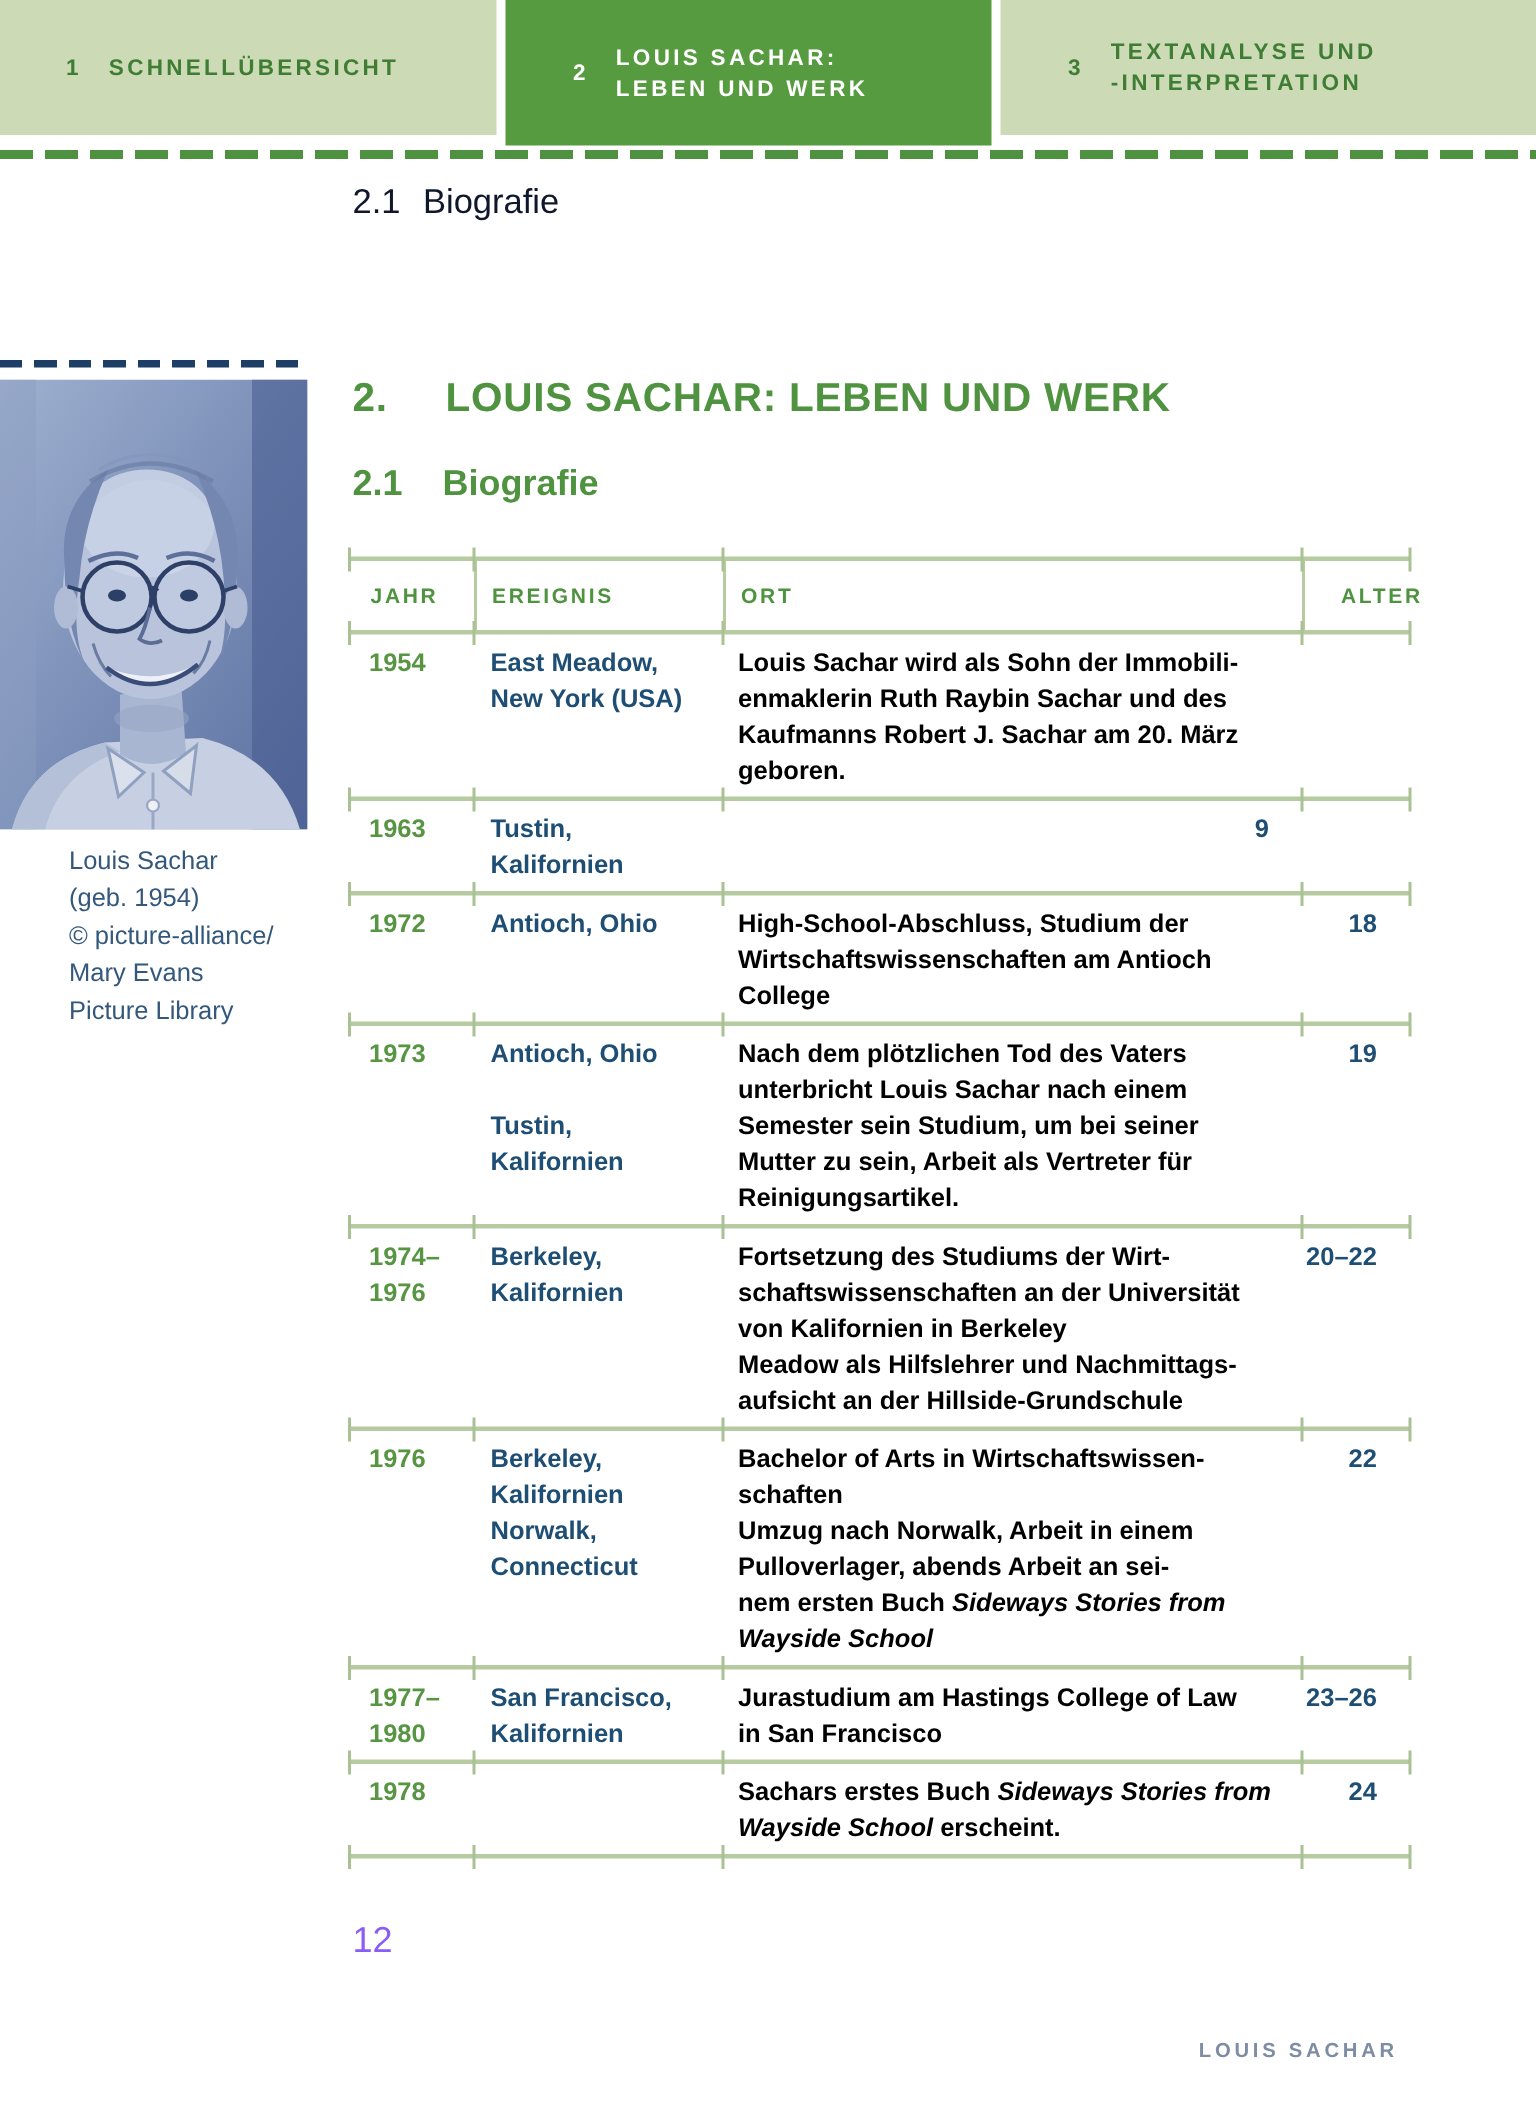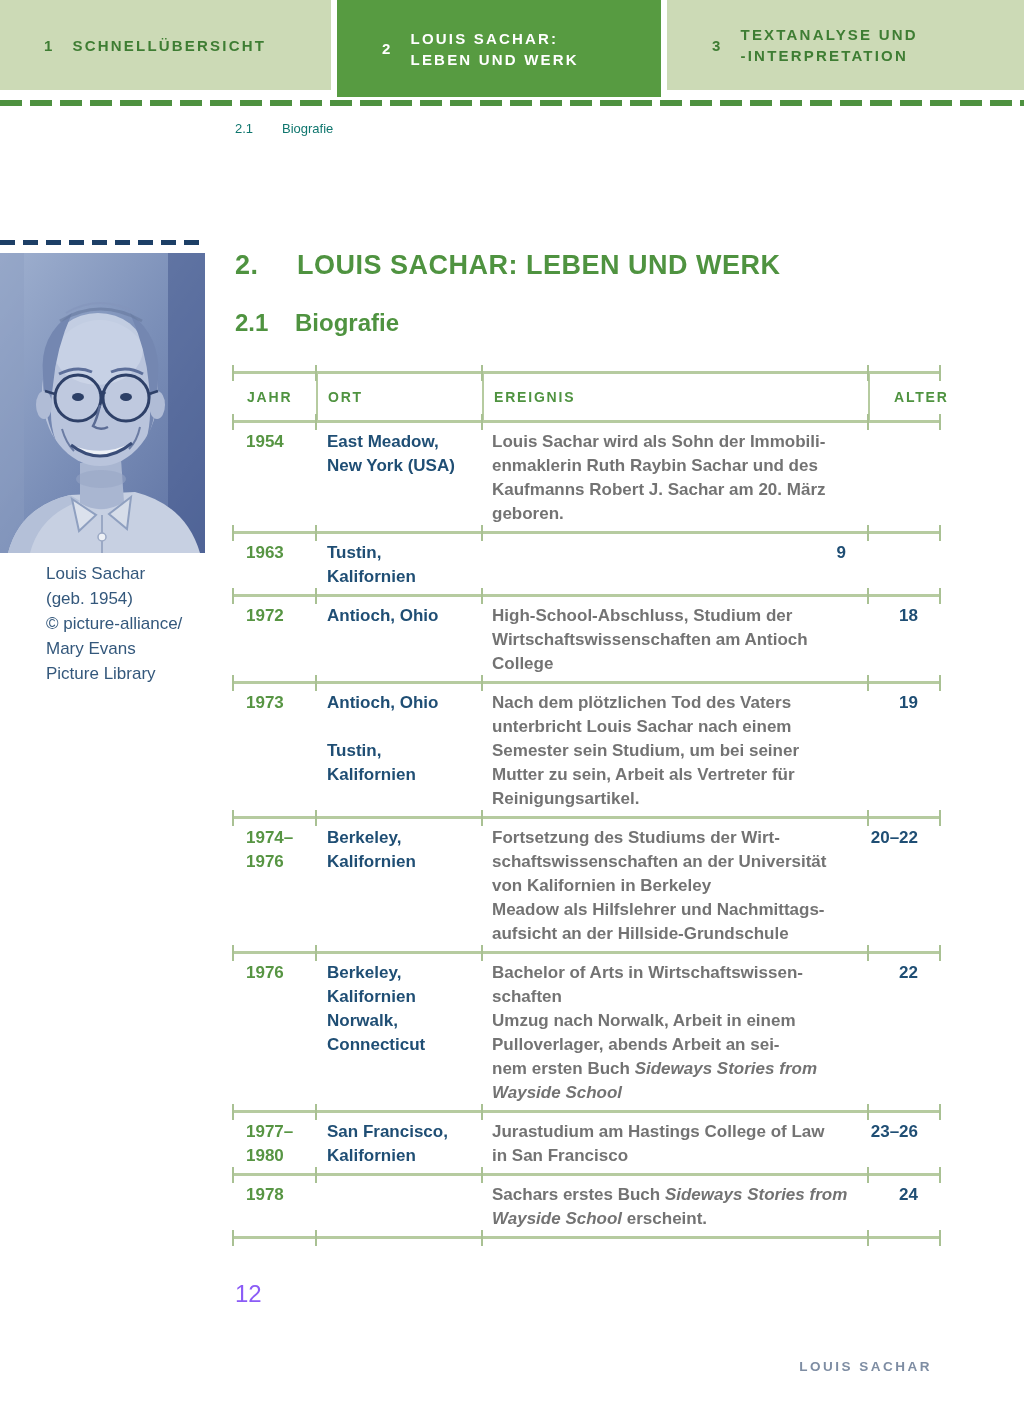--- a/index.html
+++ b/index.html
@@ -12,21 +12,21 @@
   .tab { position:absolute; top:0; display:flex; align-items:center;
          font-size:15px; font-weight:700; letter-spacing:2.2px; line-height:21px; }
   .tab-1 { left:0;    width:331px; height:90px; background:#ccdab6; color:#3e7d33; padding-left:44px; }
   .tab-2 { left:337px; width:324px; height:97px; background:#579b41; color:#ffffff; padding-left:45px; }
   .tab-3 { left:667px; width:357px; height:90px; background:#ccdab6; color:#3e7d33; padding-left:45px; }
   .tab .num { margin-right:18px; align-self:center; }
   .tab .lbl { white-space:pre-line; }
   .dash-green { position:absolute; left:0; top:100px; width:1024px; height:6px;
     background:repeating-linear-gradient(90deg,#4e9140 0 22px, transparent 22px 30px); }
   
-  .breadcrumb { position:absolute; left:235px; top:121px; font-size:13px; color:#0f766e; }
+  .breadcrumb { position:absolute; left:235px; top:121px; font-size:23px; color:#0f172a; }
   .breadcrumb .bc-num { display:inline-block; width:47px; }
   
   .navy-dash { position:absolute; left:0; top:240px; width:205px; height:5px;
     background:repeating-linear-gradient(90deg,#1d3f66 0 15px, transparent 15px 23px); }
   .photo { position:absolute; left:0; top:253px; width:205px; height:300px; }
   .photo svg { display:block; width:205px; height:300px; }
   .caption { position:absolute; left:46px; top:561px; width:170px;
     font-size:17px; line-height:25px; color:#34587c; white-space:pre-line; }
   
   .h1 { position:absolute; left:235px; top:250px; display:flex;
@@ -46,21 +46,21 @@
   .t-row.header .t-cell:nth-child(n+2) { border-left:2px solid #b6cba0; }
   .t-cell { position:relative;font-weight:bold; }
   .t-row.header .hc-jahr  { padding-left:14px; }
   .t-row.header .hc-ort   { padding-left:10px; }
   .t-row.header .hc-ereignis { padding-left:10px; }
   .t-row.header .hc-alter { padding-left:24px; }
   .t-row.body .t-cell { padding-top:7px; padding-bottom:5px;
       font-size:17px; line-height:24px; white-space:pre-line; }
   .cell-jahr { color:#579543; padding-left:13px; }
   .cell-ort  { color:#1f4e74; padding-left:11px; padding-right:4px; }
-  .cell-ereignis { color:#737373; padding-left:10px; padding-right:6px; }
+  .cell-ereignis { color:#000000; padding-left:10px; padding-right:6px; }
   .cell-ereignis em { font-style:italic; }
   .cell-alter { color:#1f4e74; text-align:right; padding-right:22px; }
   .tick { position:absolute; width:2px; height:16px; top:-9px; background:#a9c193; }
   .tick.bottom { top:auto; bottom:-10px; }
   
   .page-num { position:absolute; left:235px; top:1280px; font-size:24px; color:#8b5cf6; }
   .running-title { position:absolute; left:690px; top:1359px; width:242px; text-align:right;
       font-size:13.5px; letter-spacing:2.5px; font-weight:700; color:#7e8da3; }
 </style>
 </head>
@@ -154,22 +154,22 @@
   <span>LOUIS SACHAR: LEBEN UND WERK</span>
 </div>
 <div class="h2">
   <span class="h-num">2.1</span>
   <span>Biografie</span>
 </div>
 
 <div class="bio-table">
   <div class="t-row header">
     <div class="t-cell hc-jahr">JAHR</div>
+    <div class="t-cell hc-ereignis">EREIGNIS</div>
     <div class="t-cell hc-ort">ORT</div>
-    <div class="t-cell hc-ereignis">EREIGNIS</div>
     <div class="t-cell hc-alter">ALTER</div>
   <i class="tick" style="left: -1px;"></i>
       <i class="tick" style="left: 82px;"></i>
       <i class="tick" style="left: 248px;"></i>
       <i class="tick" style="left: 634px;"></i>
       <i class="tick" style="left: 706px;"></i>
     </div>
 <div class="t-row body">
       <div class="t-cell cell-jahr">1954</div>
       <div class="t-cell cell-ort">East Meadow,

